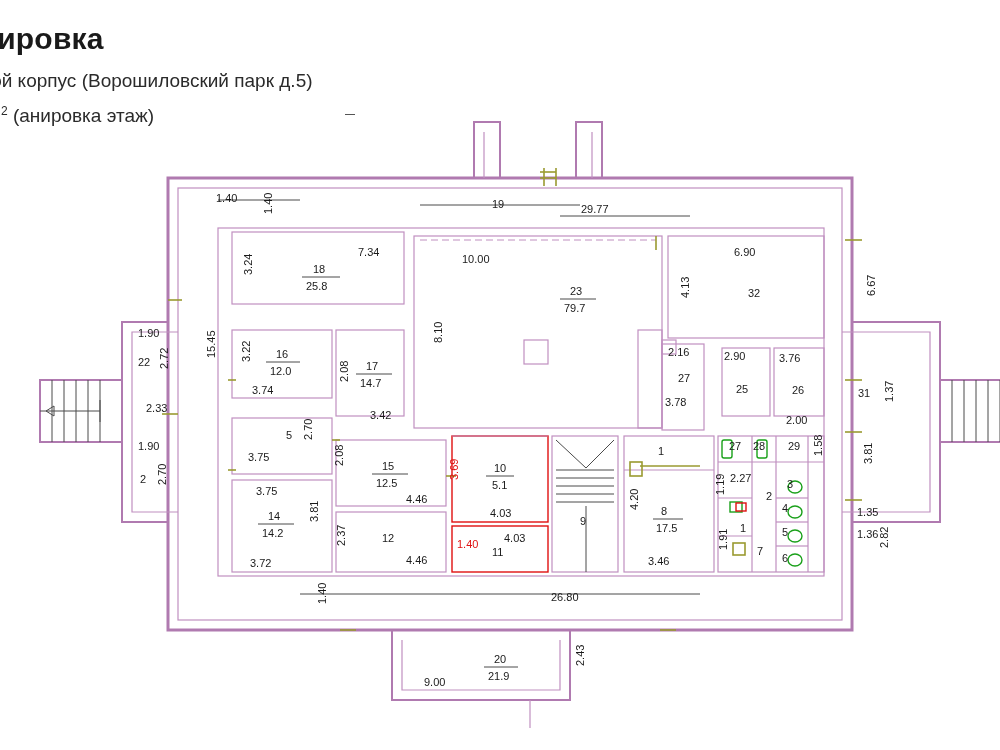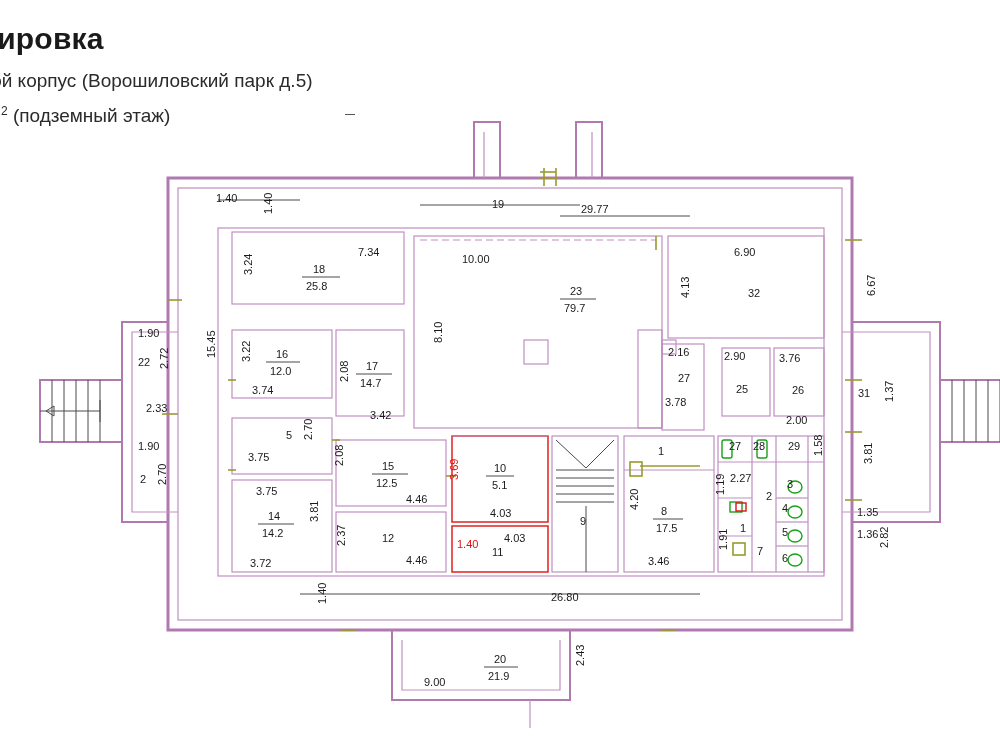--- a/index.html
+++ b/index.html
@@ -31,21 +31,21 @@
   .tiny-dash{
     position:absolute;left:345px;top:114px;width:10px;height:1px;background:#555;
   }
 </style>
 </head>
 <body>
 
 <div class="hdr">
   <div class="hdr-title">анировка</div>
   <div class="hdr-sub1">овной корпус (Ворошиловский парк д.5)</div>
-  <div class="hdr-sub2"><span>5 м</span><sup>2</sup><span> (подземный этаж)</span></div>
+  <div class="hdr-sub2"><span>5 м</span><sup>2</sup><span> (анировка этаж)</span></div>
   <div class="tiny-dash"></div>
 </div>
 
 <svg id="plan" viewBox="0 0 1000 750" xmlns="http://www.w3.org/2000/svg">
   <defs>
     <style>
       .w { fill:none; stroke:#b07ab0; stroke-width:3; }
       .w2 { fill:none; stroke:#b07ab0; stroke-width:2; }
       .thin { fill:none; stroke:#c08fc0; stroke-width:1.2; }
       .dash { fill:none; stroke:#c08fc0; stroke-width:1; stroke-dasharray:7 4; }

